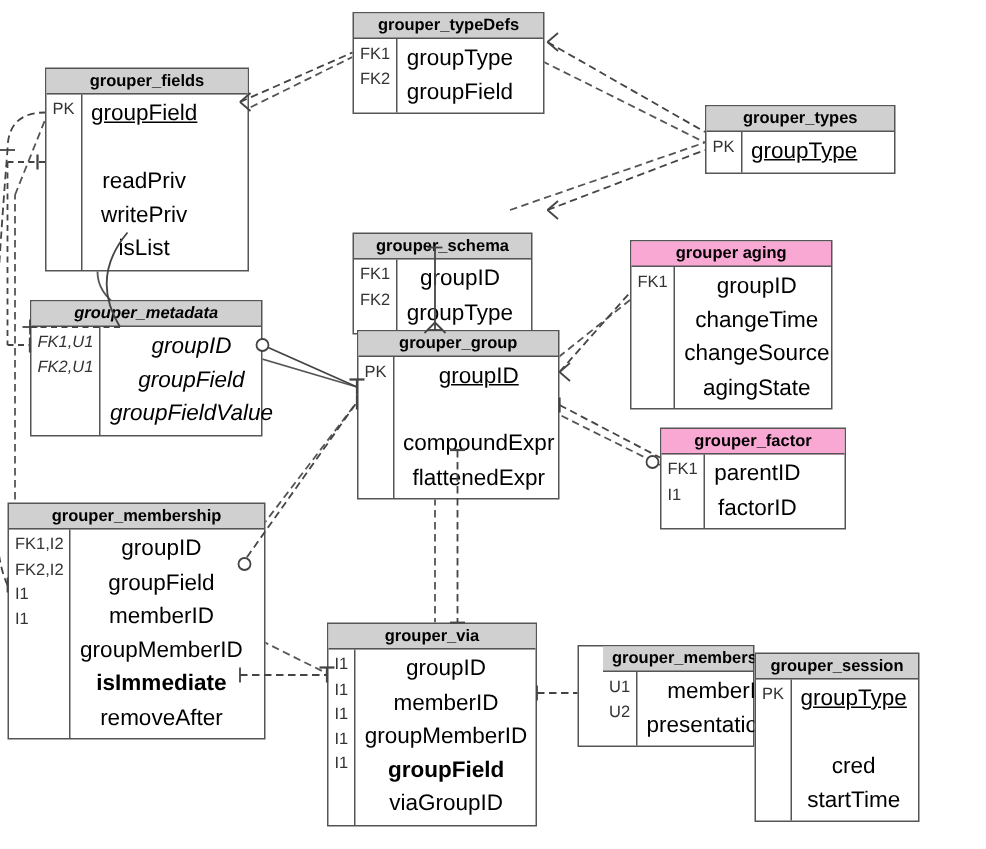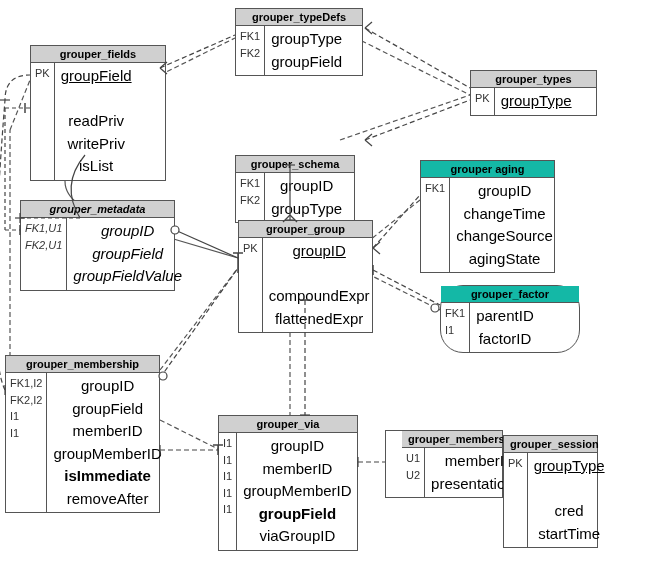--- a/index.html
+++ b/index.html
@@ -24,21 +24,21 @@
     }
     .er-table-header {
       background: #d0d0d0;
       text-align: center;
       font-weight: bold;
       padding: 2px 6px;
       border-bottom: 1px solid #555;
       font-size: 11px;
     }
     .er-table-header.gray {
-      background: #14b8a6;
+      background: #f9a8d4;
     }
     .er-table-body {
       display: flex;
     }
     .er-table-keys {
       padding: 2px 4px;
       border-right: 1px solid #555;
       font-size: 11px;
       white-space: nowrap;
       color: #333;
@@ -158,29 +158,29 @@
       <div class="er-table-keys">PK<br><br><br></div>
       <div class="er-table-fields">
         <span class="underline">groupID</span><br>
         <br>
         compoundExpr<br>
         flattenedExpr
       </div>
     </div>
   </div>
 
-  <div class="er-table" style="left:440px; top:285px; width:140px;border-radius:23px;">
+  <div class="er-table" style="left:440px; top:285px; width:124px;">
     <div class="er-table-header gray">grouper_factor</div>
     <div class="er-table-body">
       <div class="er-table-keys">FK1<br>I1</div>
       <div class="er-table-fields">parentID<br>factorID</div>
     </div>
   </div>
 
-  <div class="er-table" style="left:5px; top:335px; width:155px;margin-top:20px;">
+  <div class="er-table" style="left:5px; top:335px; width:172px;">
     <div class="er-table-header">grouper_membership</div>
     <div class="er-table-body">
       <div class="er-table-keys">FK1,I2<br>FK2,I2<br>I1<br>I1<br><br></div>
       <div class="er-table-fields">
         groupID<br>groupField<br>memberID<br>groupMemberID<br>
         <span class="bold">isImmediate</span><br>
         removeAfter
       </div>
     </div>
   </div>
@@ -198,21 +198,21 @@
   </div>
 
   <div class="er-table" style="left:385px; top:430px; width:118px;padding-left:16px;">
     <div class="er-table-header">grouper_members</div>
     <div class="er-table-body">
       <div class="er-table-keys">U1<br>U2</div>
       <div class="er-table-fields">memberID<br>presentationID</div>
     </div>
   </div>
 
-  <div class="er-table" style="left:503px; top:435px; width:95px;">
+  <div class="er-table" style="left:503px; top:435px; width:110px;">
     <div class="er-table-header">grouper_session</div>
     <div class="er-table-body">
       <div class="er-table-keys">PK<br><br><br></div>
       <div class="er-table-fields">
         <span class="underline">groupType</span><br>
         <br>
         cred<br>
         startTime
       </div>
     </div>

